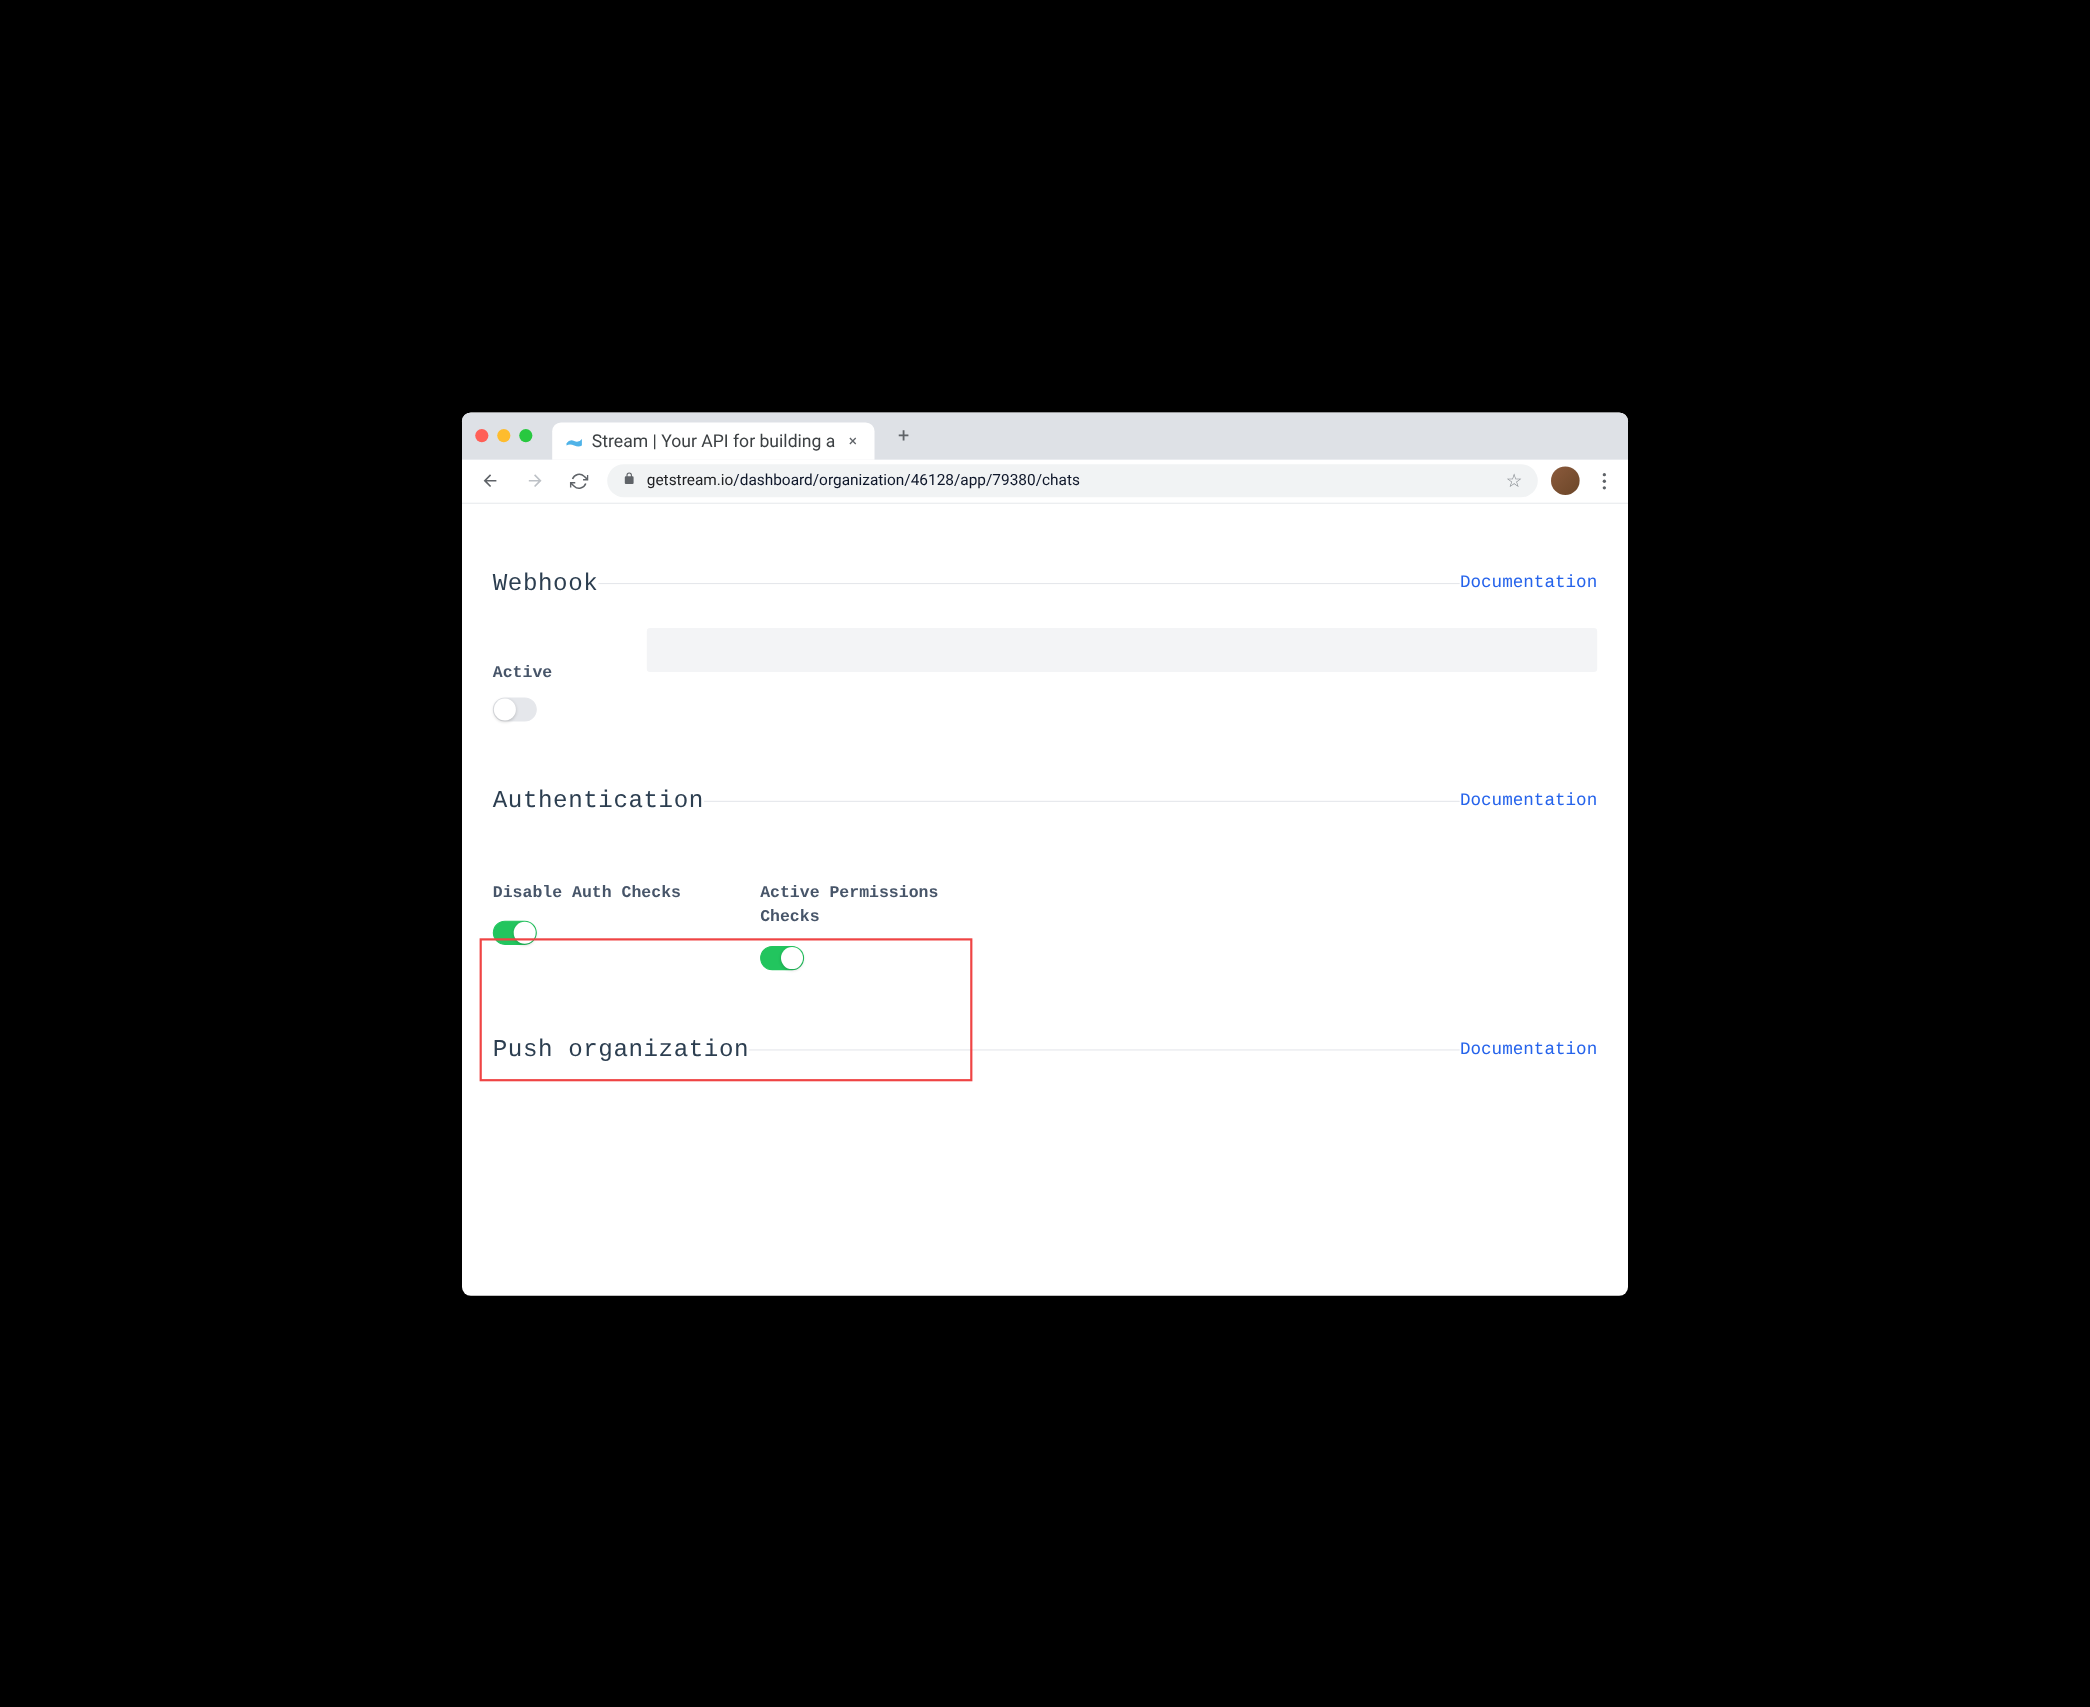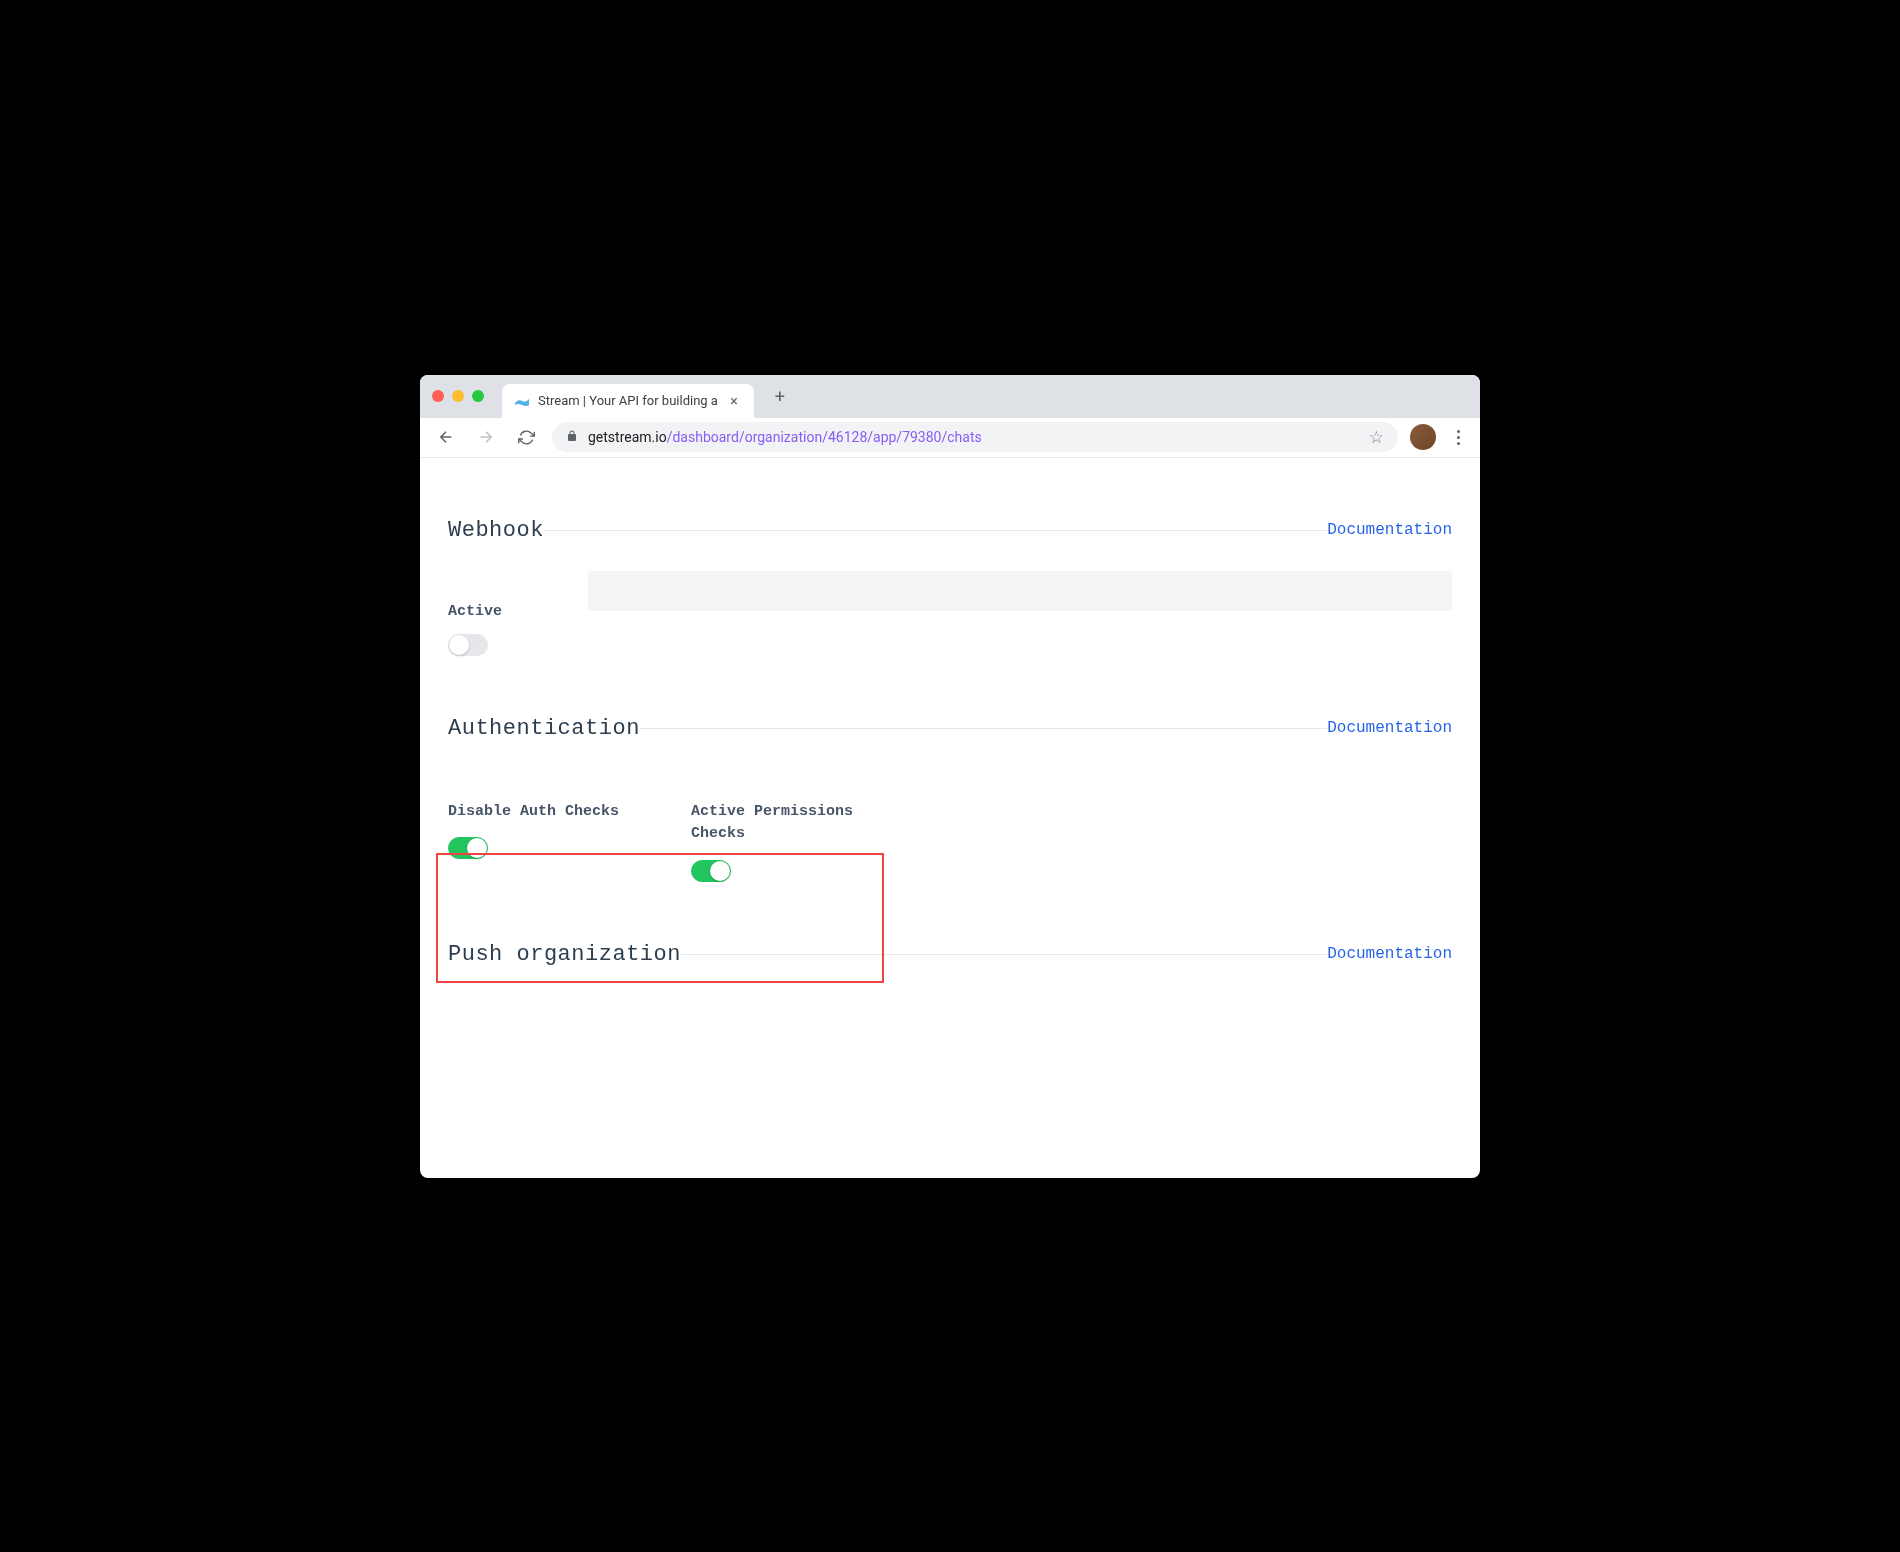--- a/index.html
+++ b/index.html
@@ -51,21 +51,21 @@
       align-self: flex-end;
     }
     .tab-favicon {
       width: 16px;
       height: 16px;
       display: flex;
       align-items: center;
       justify-content: center;
     }
     .tab-title {
-      font-size: 13px;
+      font-size: 16px;
       color: #3c4043;
       white-space: nowrap;
       overflow: hidden;
       flex: 1;
     }
     .tab-close {
       width: 16px;
       height: 16px;
       display: flex;
       align-items: center;
@@ -111,21 +111,21 @@
       height: 30px;
       display: flex;
       align-items: center;
       padding: 0 14px;
       gap: 10px;
       font-size: 14px;
       color: #202124;
     }
     .address-bar .lock { color: #5f6368; font-size: 13px; }
     .url-domain { color: #202124; }
-    .url-path { color: #8b5cf6; }
+    .url-path { color: #0f172a; }
     .star-btn { color: #80868b; font-size: 17px; cursor: pointer; }
     .avatar {
       width: 26px;
       height: 26px;
       border-radius: 50%;
       background: linear-gradient(135deg, #8b5a3c, #6b4628);
     }
     .kebab {
       width: 20px;
       display: flex;

